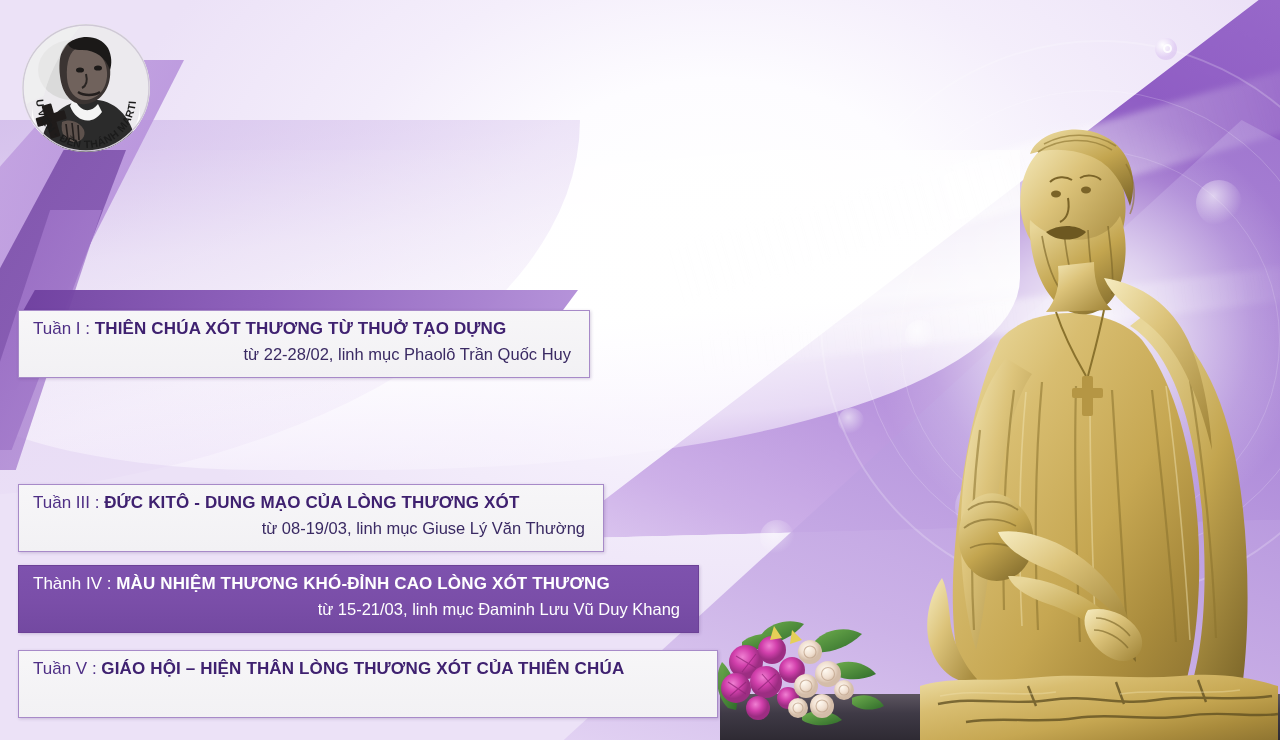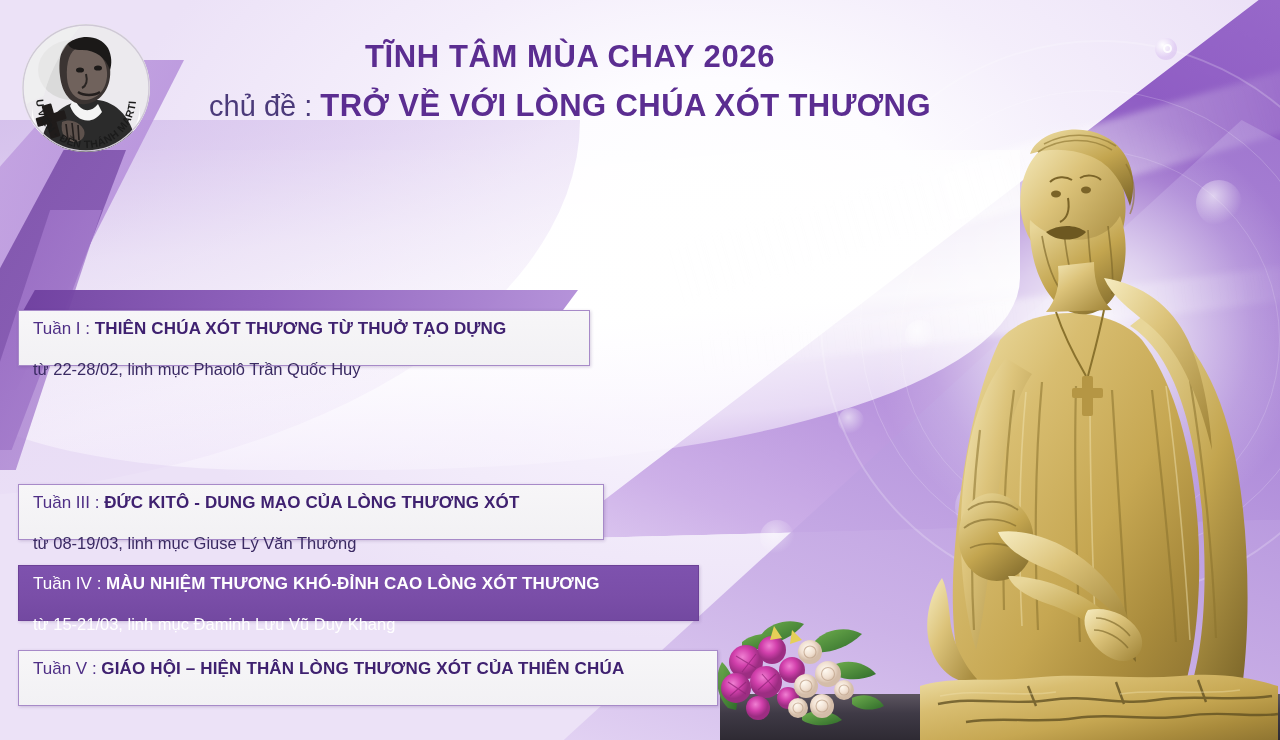--- a/index.html
+++ b/index.html
@@ -172,35 +172,35 @@
     position: absolute; left: 720px; top: 694px;
     width: 560px; height: 46px; z-index: 7;
     background: linear-gradient(180deg, #5c5560 0%, #3f3a46 42%, #2e2a33 100%);
   }
 
   
   .weeks { position: absolute; left: 0; top: 0; width: 1280px; height: 740px; z-index: 12; }
   .week-row {
     position: absolute;
     left: 18px;
-    height: 56px;
+    height: 68px;
     border: 1px solid #a78ac8;
     box-shadow: 1px 1px 3px rgba(80,50,120,.22);
     padding: 7px 0 0 14px;
     display: block;
   }
   .week-row.light {
     background: linear-gradient(180deg, #f7f6f8 0%, #f2f1f4 100%);
   }
   .week-row.dark {
     background: linear-gradient(180deg, #7e52ae 0%, #7a4ea8 55%, #7349a1 100%);
     border-color: #6c4197;
   }
   .line1 { font-size: 17px; line-height: 22px; white-space: nowrap; }
-  .line2 { font-size: 16.5px; line-height: 22px; white-space: nowrap; text-align: left; padding-right: 18px; margin-top: 18px; }
+  .line2 { font-size: 16.5px; line-height: 22px; white-space: nowrap; text-align: right; padding-right: 18px; margin-top: 3px; }
   .light .wk { color: #4f2f86; font-weight: normal; }
   .light .tt { color: #3f2170; font-weight: bold; letter-spacing: .15px; }
   .light .line2 { color: #3a2a63; }
   .dark .wk { color: #ffffff; font-weight: normal; }
   .dark .tt { color: #ffffff; font-weight: bold; letter-spacing: .15px; }
   .dark .line2 { color: #ffffff; }
 
   .r0 { top: 310px; width: 572px; }
   .r1 { top: 395px; width: 912px; }
   .r2 { top: 484px; width: 586px; }
@@ -477,47 +477,41 @@
       </g>
 
       <path d="M10 80 A 54 54 0 0 0 118 80 L118 92 A 54 54 0 0 1 10 92 Z" fill="#ffffff" opacity=".82"></path>
       <text font-family="'Liberation Sans', sans-serif" font-size="10.5" font-weight="bold" fill="#1b1b1b" letter-spacing="0.4">
         <textPath href="#arcpath" startOffset="50%" text-anchor="middle">TU VIỆN - ĐỀN THÁNH MARTIN</textPath>
       </text>
       <circle cx="64" cy="64" r="63" fill="none" stroke="#cfc8d6" stroke-width="1.4"></circle>
     </svg>
   </div>
 
-  <div class="header">
-    <div class="title-main">TĨNH TÂM MÙA CHAY 2026</div>
-    <div class="title-sub">
-      <span class="lead">chủ đề : </span><span class="strong">TRỞ VỀ VỚI LÒNG CHÚA XÓT THƯƠNG</span>
-    </div>
-  </div>
 
   <div class="weeks">
 
     <div class="week-row light r0">
       <div class="line1">
         <span class="wk">Tuần I : </span><span class="tt">THIÊN CHÚA XÓT THƯƠNG TỪ THUỞ TẠO DỰNG</span>
       </div>
       <div class="line2">từ 22-28/02, linh mục Phaolô Trần Quốc Huy</div>
     </div>
 
 
     <div class="week-row light r2">
       <div class="line1">
         <span class="wk">Tuần III : </span><span class="tt">ĐỨC KITÔ - DUNG MẠO CỦA LÒNG THƯƠNG XÓT</span>
       </div>
       <div class="line2">từ 08-19/03, linh mục Giuse Lý Văn Thường</div>
     </div>
 
     <div class="week-row dark r3">
       <div class="line1">
-        <span class="wk">Tuần IV : </span><span class="tt">MÀU NHIỆM THƯƠNG KHÓ-ĐỈNH CAO LÒNG XÓT THƯƠNG</span>
+        <span class="wk">Thành IV : </span><span class="tt">MÀU NHIỆM THƯƠNG KHÓ-ĐỈNH CAO LÒNG XÓT THƯƠNG</span>
       </div>
       <div class="line2">từ 15-21/03, linh mục Đaminh Lưu Vũ Duy Khang</div>
     </div>
 
     <div class="week-row light r4">
       <div class="line1">
         <span class="wk">Tuần V : </span><span class="tt">GIÁO HỘI – HIỆN THÂN LÒNG THƯƠNG XÓT CỦA THIÊN CHÚA</span>
       </div>
     </div>
 

